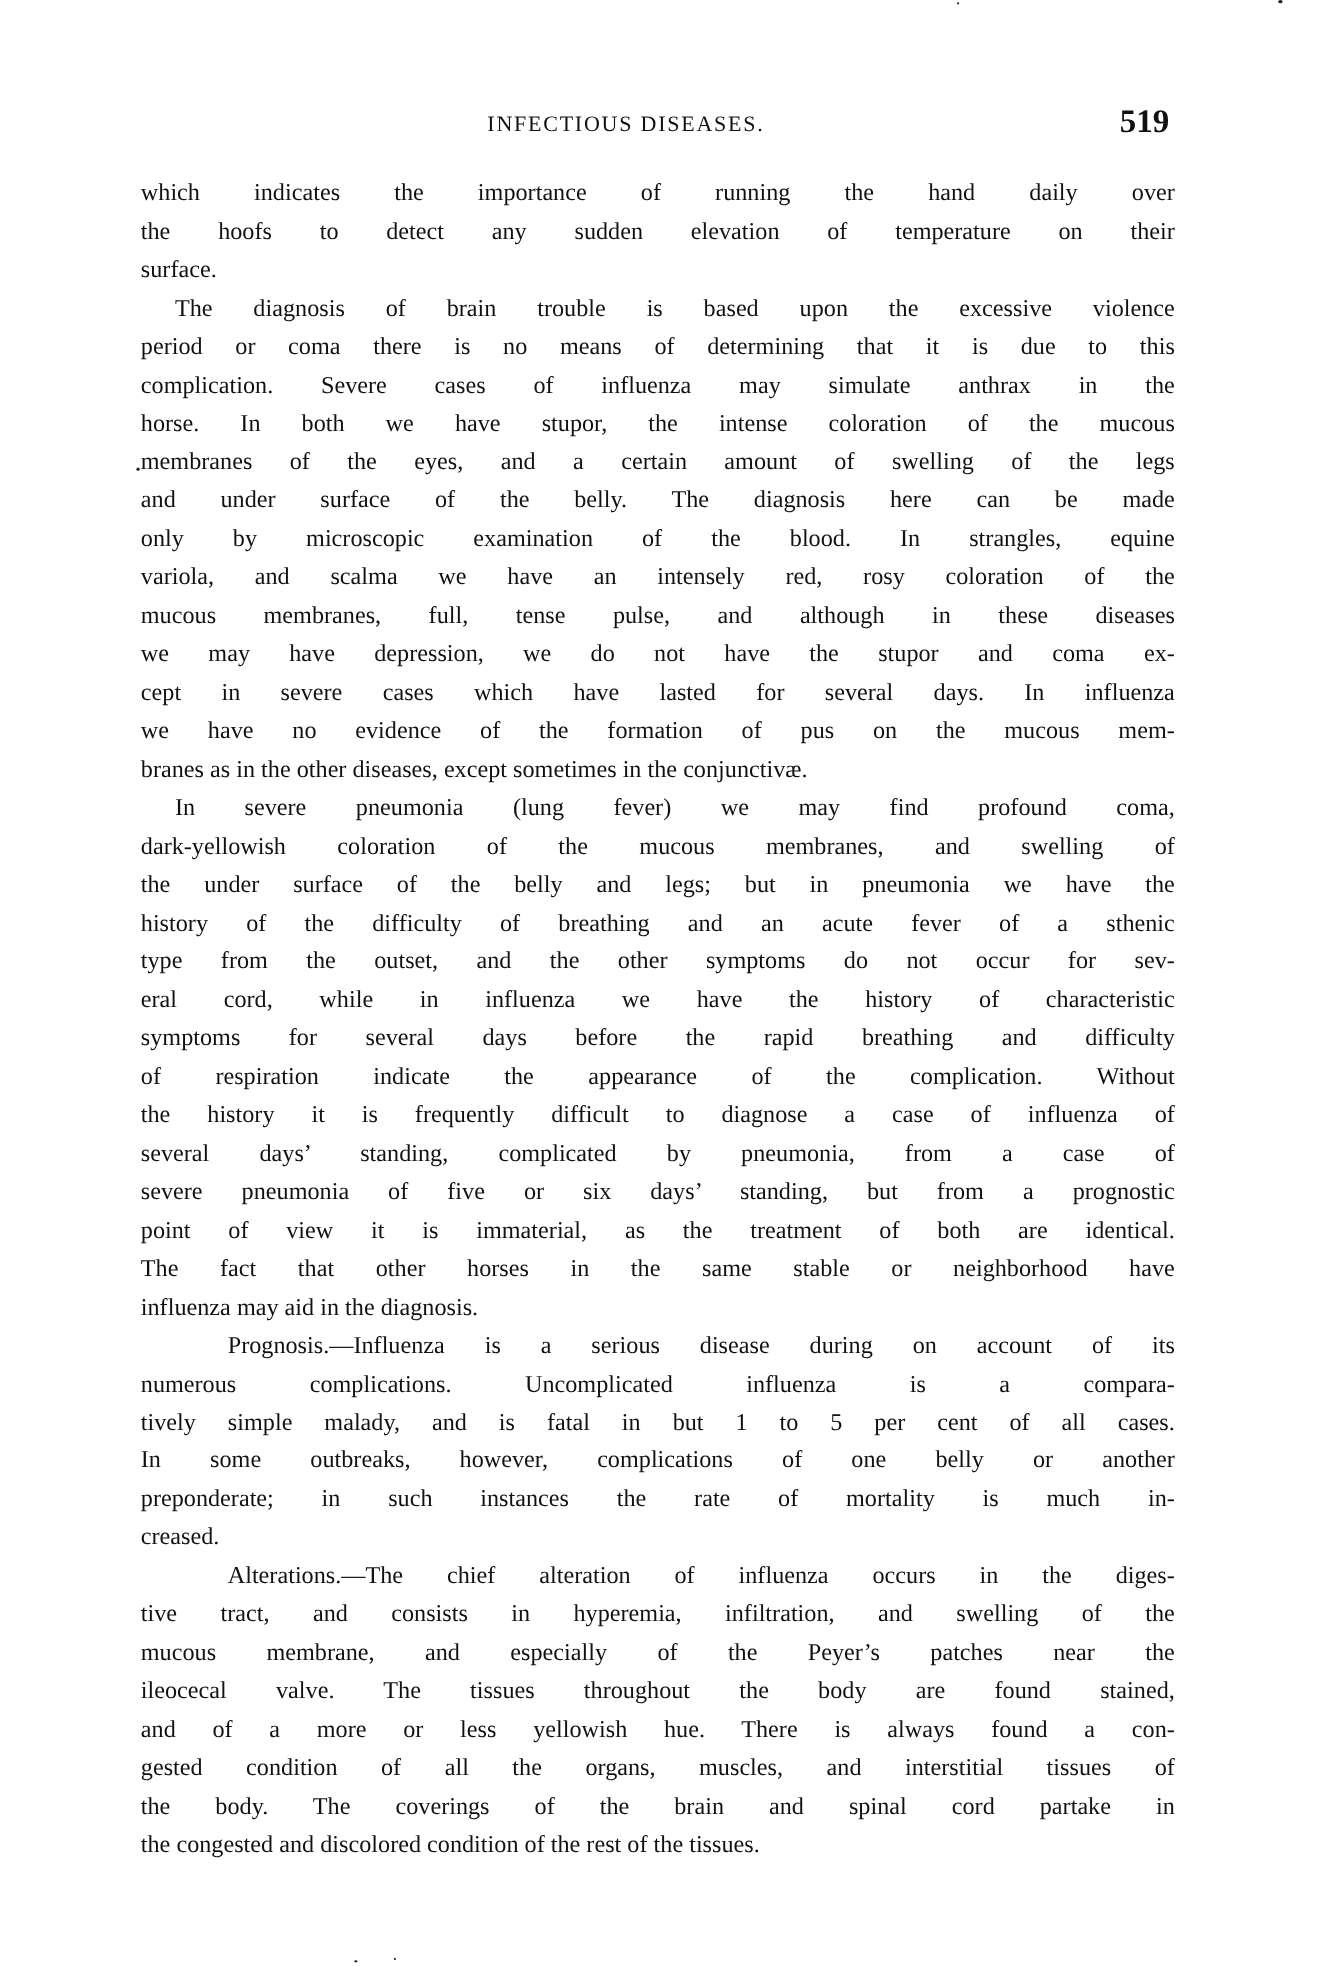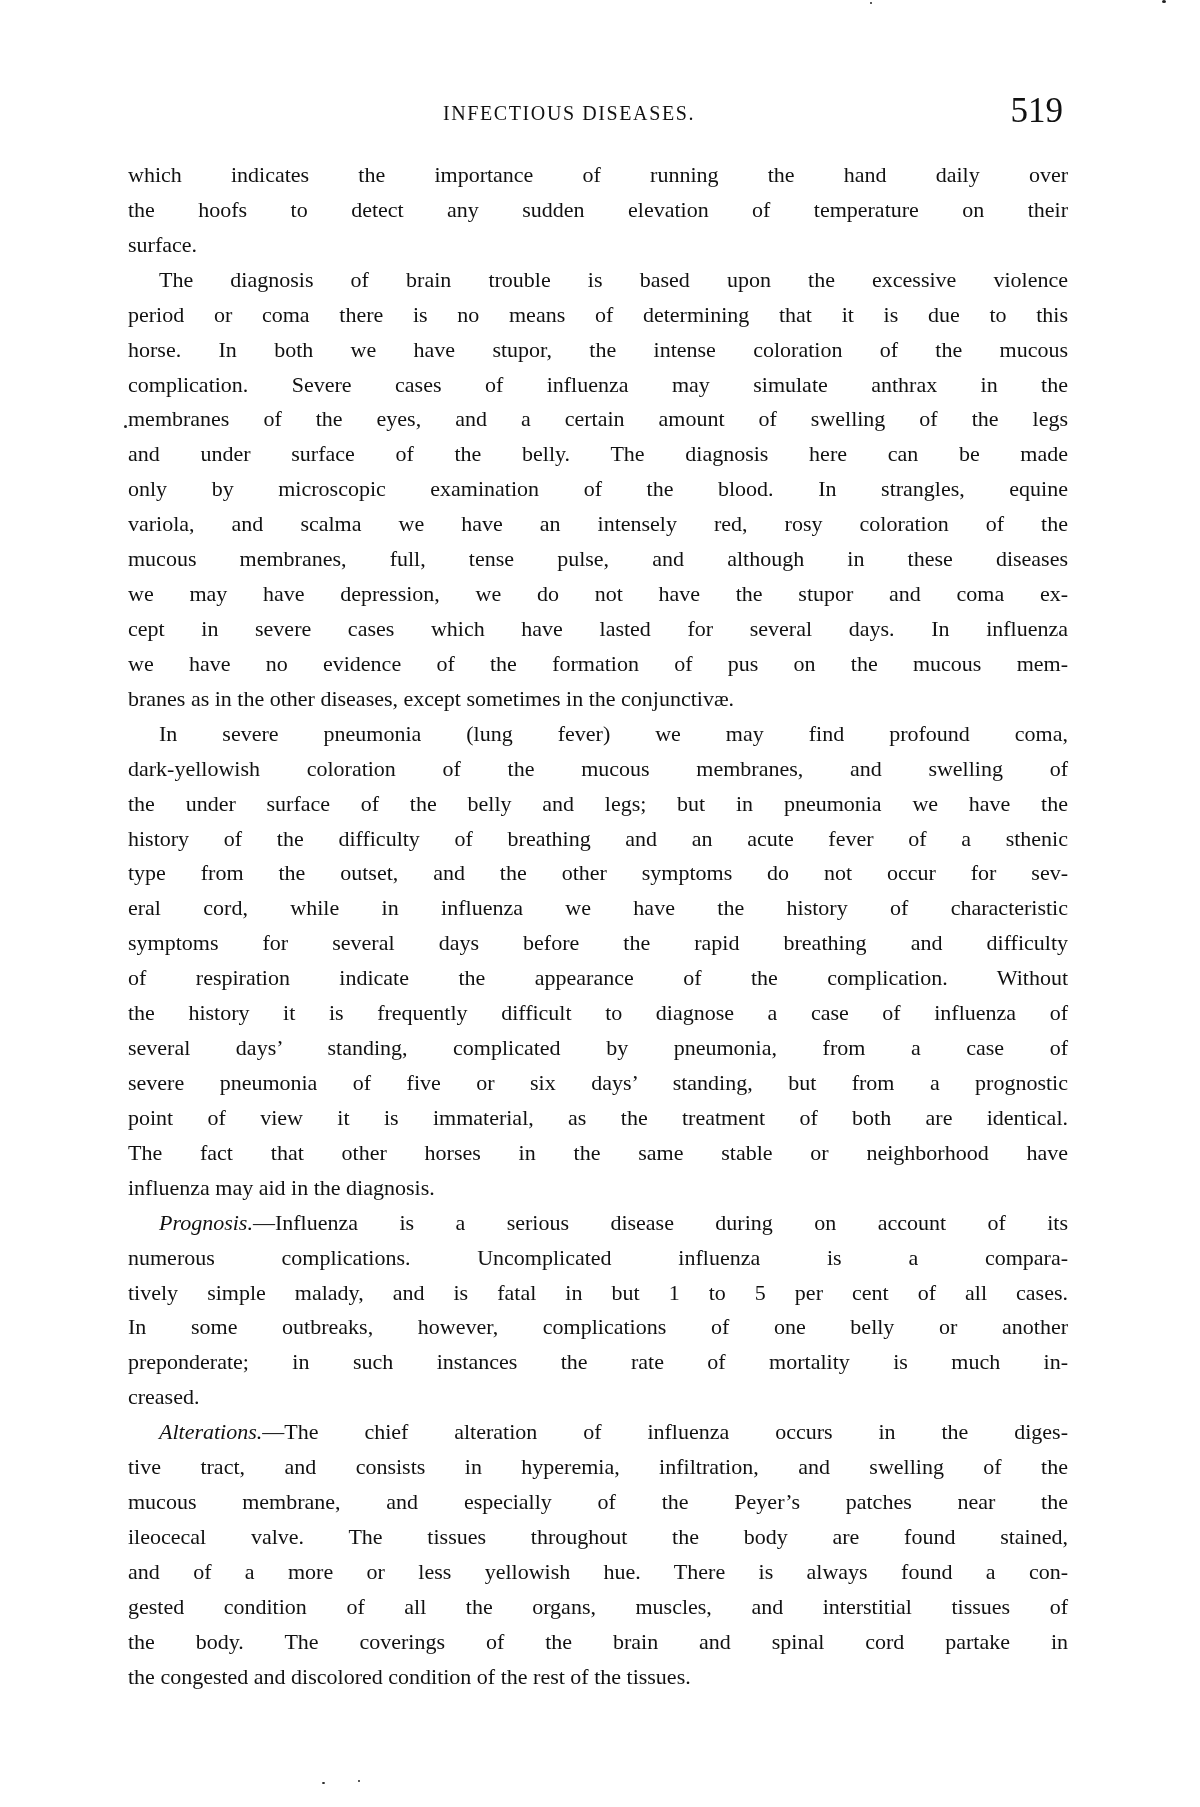--- a/index.html
+++ b/index.html
@@ -34,22 +34,22 @@
     font-size: 20px;
     letter-spacing: 1.6px;
     text-transform: uppercase;
     line-height: 34px;
     font-weight: normal;
   }
   .page-number {
     position: absolute;
     right: 5px;
     top: -2px;
-    font-size: 35px;
-    font-weight: normal;
+    font-size: 30px;
+    font-weight: bold;
     line-height: 34px;
     margin-left: 36px;
   }
   .body-text {
     position: absolute;
     left: 128px;
     top: 158px;
     width: 940px;
     font-size: 22px;
     line-height: 34.93px;
@@ -61,21 +61,21 @@
     text-align: justify;
     text-align-last: justify;
   }
   .line.last {
     text-align-last: left;
   }
   .line.indent {
     padding-left: 31px;
   }
   .line .run-in {
-    font-style: italic;
+    margin-left: 48px;
   }
   .speck {
     position: absolute;
     background: #222;
     border-radius: 50%;
   }
 </style>
 </head>
 <body>
 
@@ -85,22 +85,22 @@
     <span class="running-title">Infectious Diseases.</span>
     <span class="page-number">519</span>
   </div>
 
   <div class="body-text" id="body-text">
       <div class="line"><span>which indicates the importance of running the hand daily over</span></div>
       <div class="line"><span>the hoofs to detect any sudden elevation of temperature on their</span></div>
       <div class="line last"><span>surface.</span></div>
       <div class="line indent"><span>The diagnosis of brain trouble is based upon the excessive violence</span></div>
       <div class="line"><span>period or coma there is no means of determining that it is due to this</span></div>
+      <div class="line"><span>complication.  Severe cases of influenza may simulate anthrax in the</span></div>
       <div class="line"><span>horse.  In both we have stupor, the intense coloration of the mucous</span></div>
-      <div class="line"><span>complication.  Severe cases of influenza may simulate anthrax in the</span></div>
       <div class="line"><span>membranes of the eyes, and a certain amount of swelling of the legs</span></div>
       <div class="line"><span>and under surface of the belly.  The diagnosis here can be made</span></div>
       <div class="line"><span>only by microscopic examination of the blood.  In strangles, equine</span></div>
       <div class="line"><span>variola, and scalma we have an intensely red, rosy coloration of the</span></div>
       <div class="line"><span>mucous membranes, full, tense pulse, and although in these diseases</span></div>
       <div class="line"><span>we may have depression, we do not have the stupor and coma ex-</span></div>
       <div class="line"><span>cept in severe cases which have lasted for several days.  In influenza</span></div>
       <div class="line"><span>we have no evidence of the formation of pus on the mucous mem-</span></div>
       <div class="line last"><span>branes as in the other diseases, except sometimes in the conjunctivæ.</span></div>
       <div class="line indent"><span>In severe pneumonia (lung fever) we may find profound coma,</span></div>

